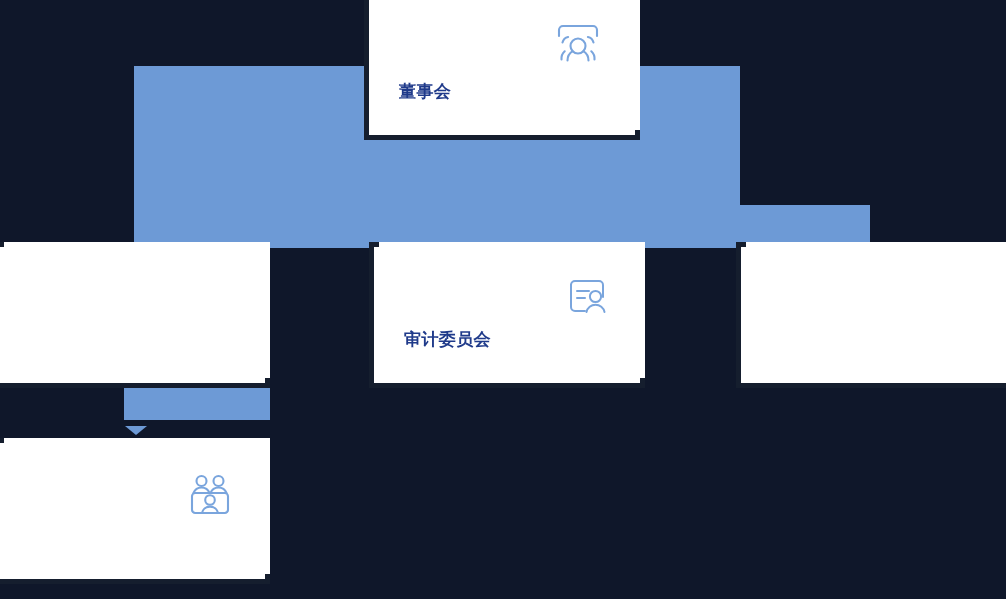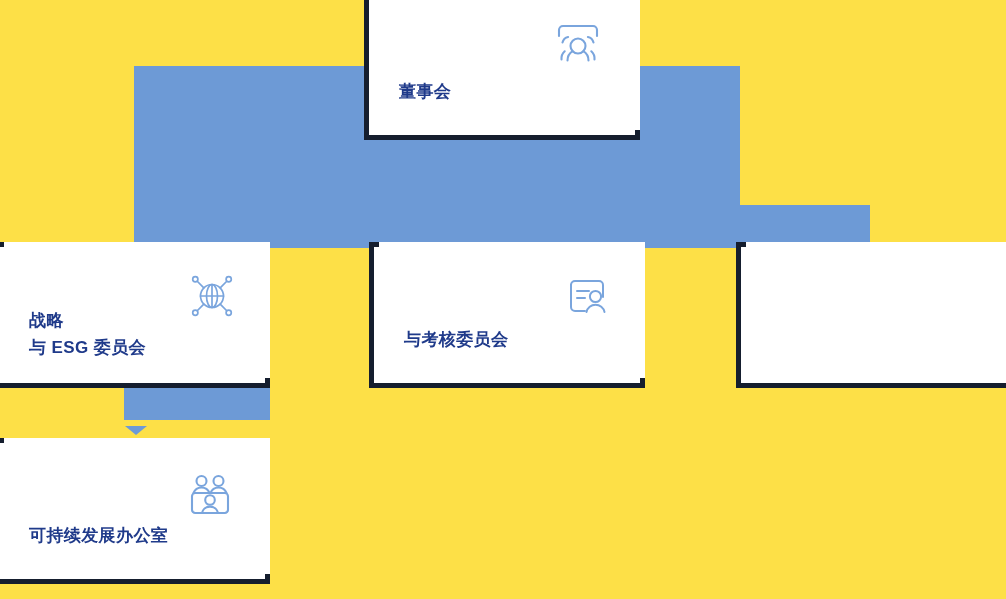--- a/index.html
+++ b/index.html
@@ -8,21 +8,21 @@
     background: #ffffff;
   }
   body {
     font-family: "Liberation Sans", "DejaVu Sans", sans-serif;
   }
   #stage {
     position: relative;
     width: 1006px;
     height: 599px;
     overflow: hidden;
-    background: #fde047;
+    background: #0f172a;
   }
 
   
   .connector {
     position: absolute;
     background: #6d9ad6;
   }
 
   .arrow-down {
     position: absolute;
@@ -114,56 +114,36 @@
           <path d="M8.5 40.5 a10 10 0 0 1 3.2 -8.2"></path>
           <path d="M41.5 40.5 a10 10 0 0 0 -3.2 -8.2"></path>
         </svg>
       </span>
       <div class="card-label label-1line">董事会</div>
     </div>
   </div>
 
   <div class="card" id="card-strategy">
     <div class="inner"></div>
-    <div class="content">
-      <span class="card-icon">
-        <svg viewBox="0 0 50 50" fill="none" stroke="currentColor" stroke-width="1.7" stroke-linecap="round" stroke-linejoin="round">
-          <circle cx="25" cy="25" r="11.5"></circle>
-          <ellipse cx="25" cy="25" rx="5.5" ry="11.5"></ellipse>
-          <line x1="13.5" y1="25" x2="36.5" y2="25"></line>
-          <line x1="25" y1="13.5" x2="25" y2="36.5"></line>
-          <line x1="16.8" y1="16.8" x2="10.5" y2="10.5"></line>
-          <line x1="33.2" y1="16.8" x2="39.5" y2="10.5"></line>
-          <line x1="16.8" y1="33.2" x2="10.5" y2="39.5"></line>
-          <line x1="33.2" y1="33.2" x2="39.5" y2="39.5"></line>
-          <circle cx="8.3" cy="8.3" r="2.6"></circle>
-          <circle cx="41.7" cy="8.3" r="2.6"></circle>
-          <circle cx="8.3" cy="41.7" r="2.6"></circle>
-          <circle cx="41.7" cy="41.7" r="2.6"></circle>
-        </svg>
-      </span>
-      <div class="card-label label-2line">战略
-与 ESG 委员会</div>
-    </div>
   </div>
 
   <div class="card" id="card-audit">
     <div class="inner"></div>
     <div class="content">
       <span class="card-icon">
         <svg viewBox="0 0 50 50" fill="none" stroke="currentColor" stroke-width="2" stroke-linecap="round" stroke-linejoin="round">
           <path d="M9 14 a4 4 0 0 1 4-4 h24 a4 4 0 0 1 4 4 v12"></path>
           <path d="M9 14 v22 a4 4 0 0 0 4 4 h10"></path>
           <line x1="15" y1="20" x2="27" y2="20"></line>
           <line x1="15" y1="27" x2="23" y2="27"></line>
           <circle cx="33.5" cy="25.5" r="5.6"></circle>
           <path d="M24.5 41 a9.2 9.2 0 0 1 18 0"></path>
         </svg>
       </span>
-      <div class="card-label label-1line">与考核委员会</div>
+      <div class="card-label label-1line">审计委员会</div>
     </div>
   </div>
 
   <div class="card" id="card-nomination">
     <div class="inner"></div>
   </div>
 
   <div class="card" id="card-office">
     <div class="inner"></div>
     <div class="content">
@@ -171,17 +151,16 @@
         <svg viewBox="0 0 50 50" fill="none" stroke="currentColor" stroke-width="2.1" stroke-linecap="round" stroke-linejoin="round">
           <circle cx="16.5" cy="10" r="5"></circle>
           <circle cx="33.5" cy="10" r="5"></circle>
           <path d="M8.5 22 a8.6 8.6 0 0 1 16 0"></path>
           <path d="M25.5 22 a8.6 8.6 0 0 1 16 0"></path>
           <rect x="7" y="22" width="36" height="20" rx="3.2"></rect>
           <circle cx="25" cy="29" r="4.8"></circle>
           <path d="M17 42 a8.2 8.2 0 0 1 16 0"></path>
         </svg>
       </span>
-      <div class="card-label label-1line">可持续发展办公室</div>
     </div>
   </div>
 
 </div>
 
 </body></html>

